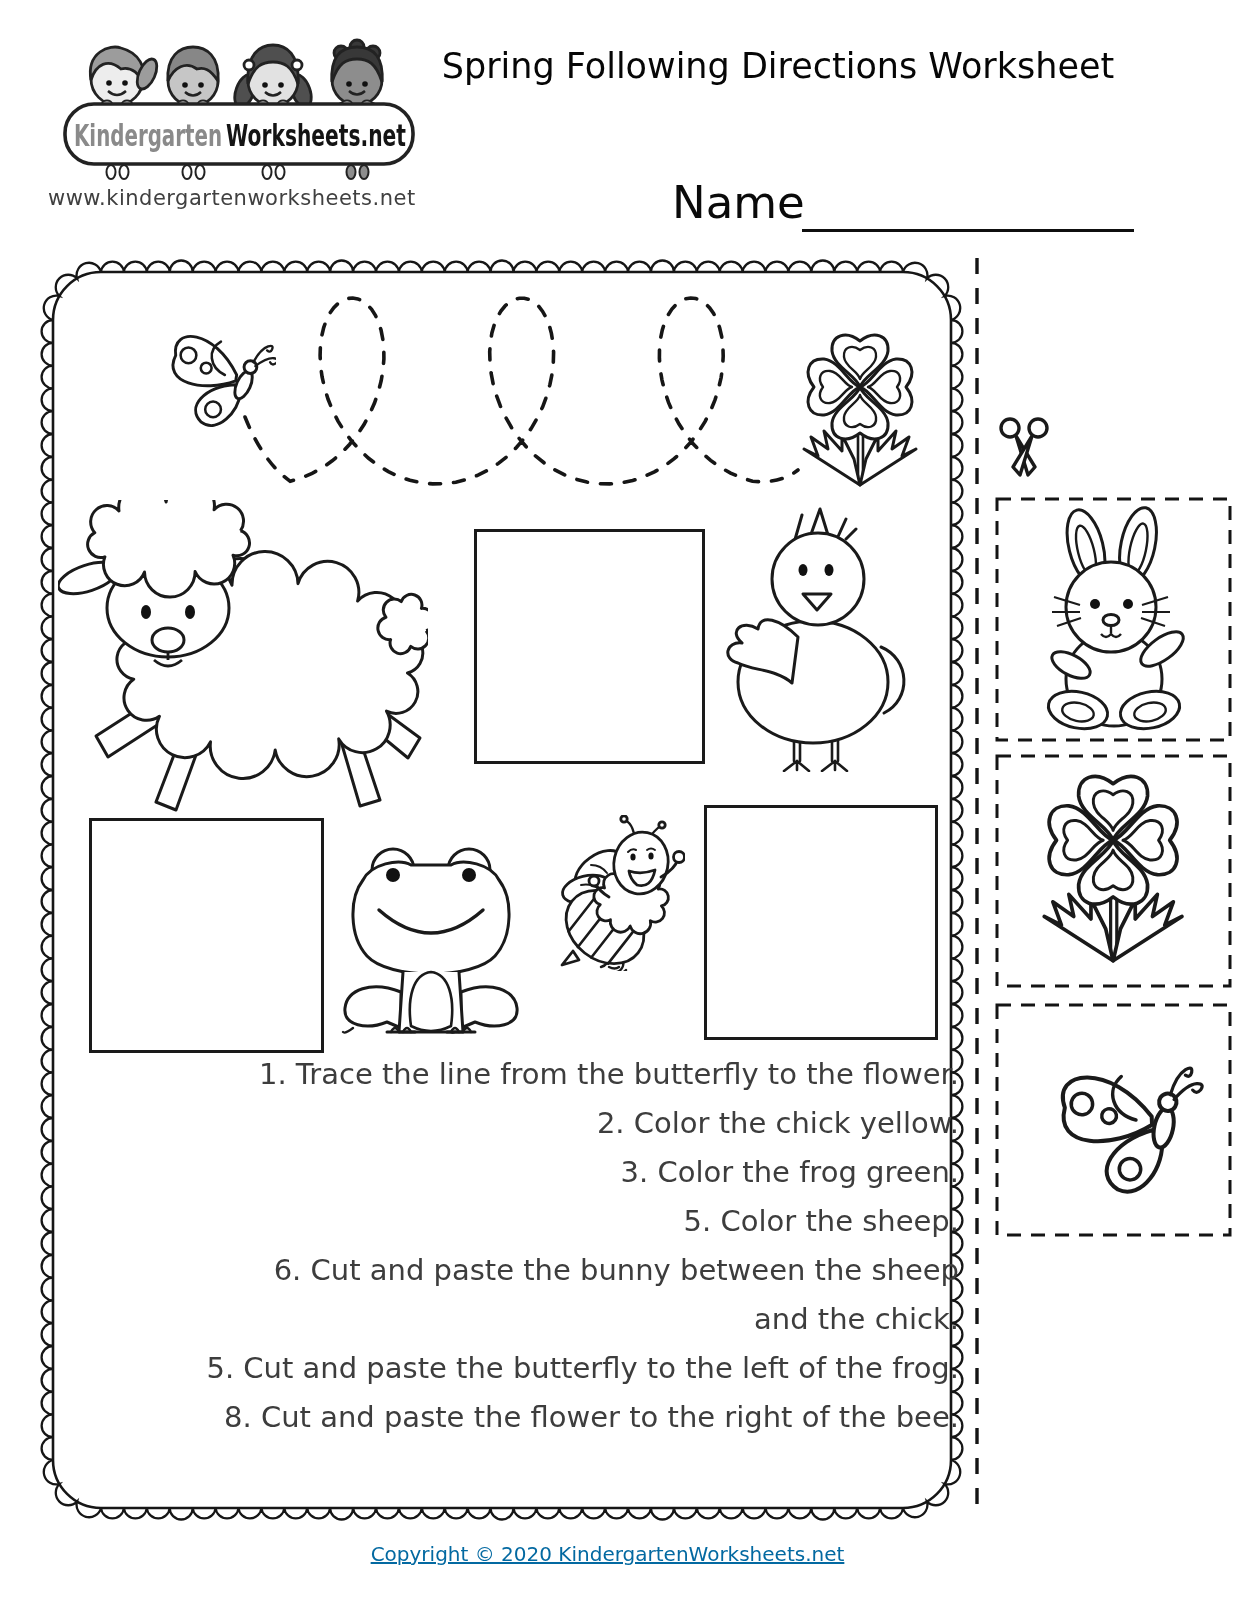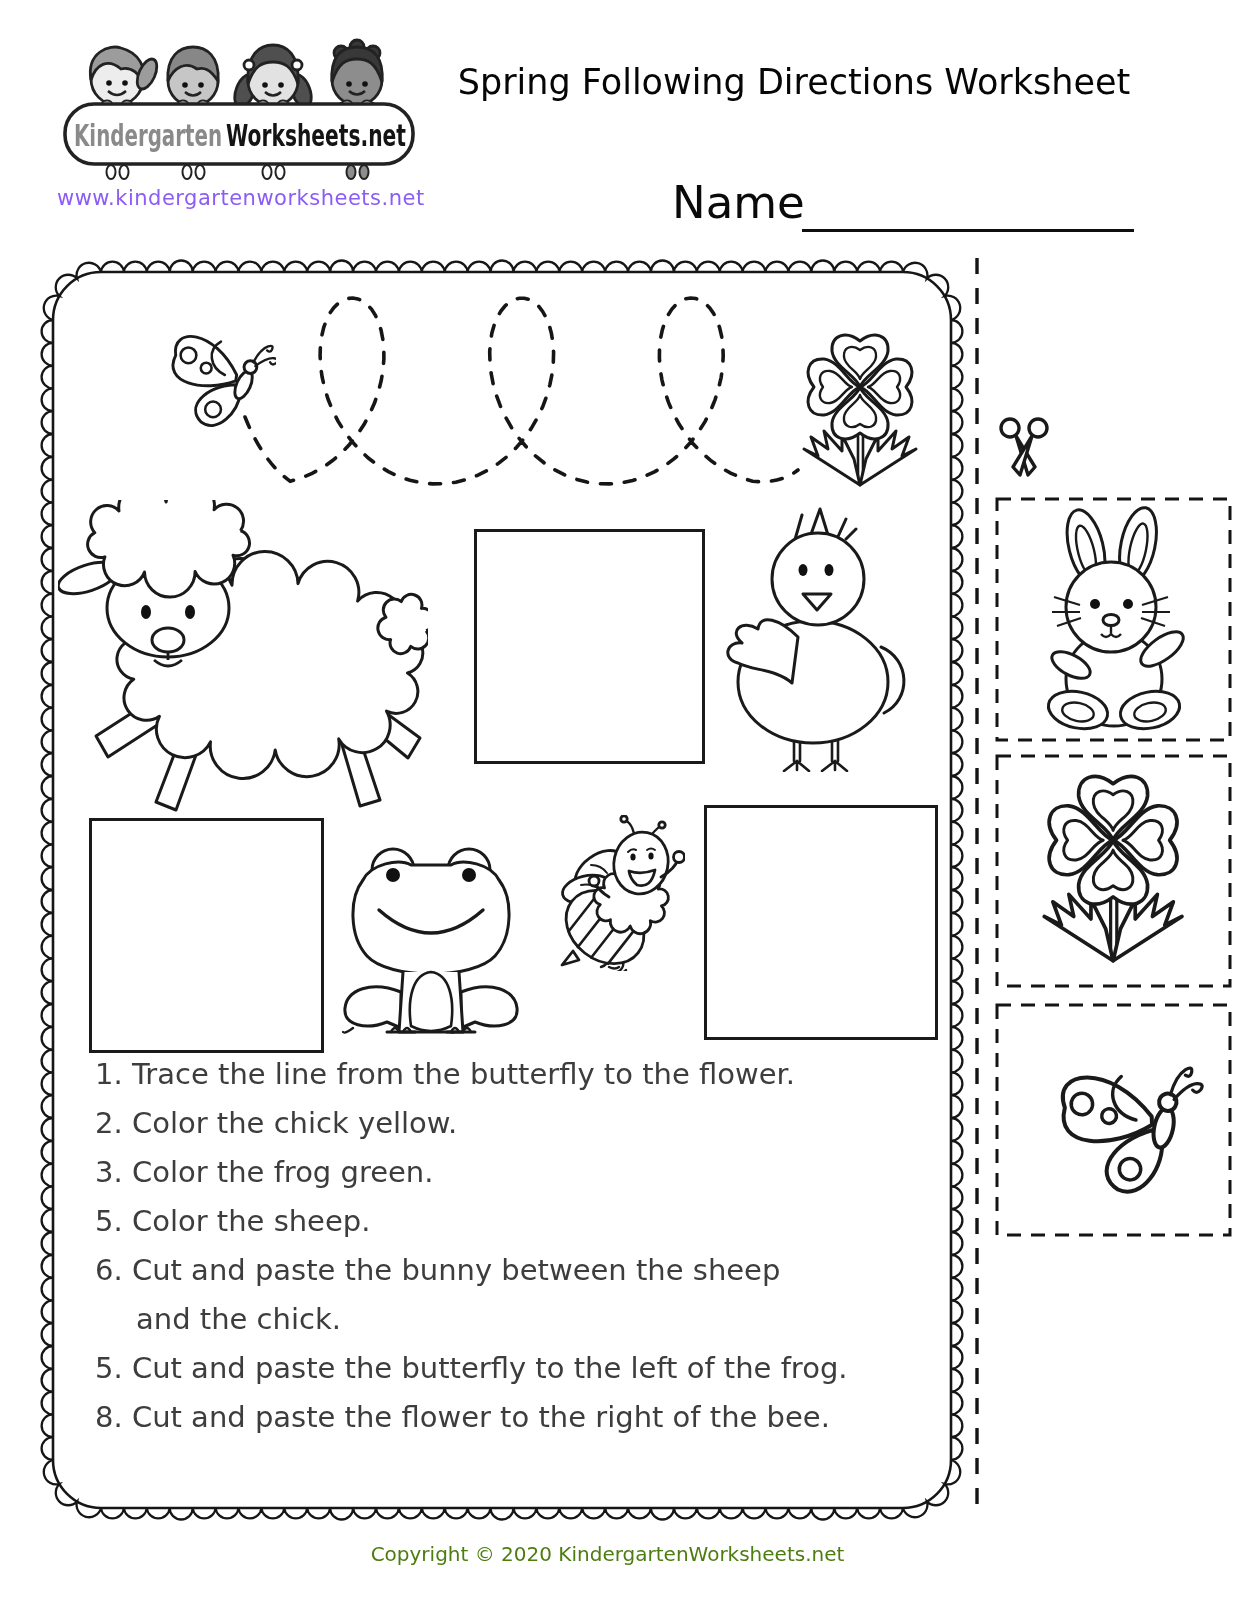--- a/index.html
+++ b/index.html
@@ -1,35 +1,35 @@
 <!DOCTYPE html>
 <html><head>
 <meta charset="utf-8">
 <style>
   html,body{margin:0;padding:0;background:#fff;}
   .page{position:relative;width:1250px;height:1618px;background:#ffffff;overflow:hidden;
         font-family:"DejaVu Sans","Liberation Sans",sans-serif;color:#1a1a1a;}
   .abs{position:absolute;}
   
-  .title{position:absolute;left:392px;top:46px;width:772px;margin:16px;text-align:center;
+  .title{position:absolute;left:392px;top:46px;width:772px;margin:0;text-align:center;
          font-size:35px;font-weight:500;color:#060606;letter-spacing:0px;}
-  .site-url{position:absolute;left:57px;top:186px;font-size:21px;color:#8b5cf6;letter-spacing:.5px;}
+  .site-url{position:absolute;left:48px;top:186px;font-size:21px;color:#404040;letter-spacing:.5px;}
   .name-label{position:absolute;left:672px;top:176px;font-size:45px;color:#0a0a0a;}
   .name-line{position:absolute;left:802px;top:229px;width:332px;height:3px;background:#0f0f0f;}
   
   .panel{position:absolute;left:53px;top:272px;width:898px;height:1236px;}
   .panel > *{position:absolute;}
   .sq{border:3px solid #1a1a1a;background:#fff;box-sizing:border-box;}
-  .instructions{left:42px;top:782px;width:872px;}
+  .instructions{left:34px;top:782px;width:872px;text-align:right;}
   .iline{font-size:29px;color:#3d3d3d;height:49px;line-height:40px;white-space:nowrap;}
   .iline.cont{padding-left:41px;}
   
   .cutbox{position:absolute;}
   .footer{position:absolute;left:0;top:1540px;width:1215px;text-align:center;
-          font-size:20px;color:#4d7c0f;line-height:29px;}
+          font-size:20px;color:#0369a1;line-height:29px;text-decoration:underline;}
   svg{display:block;}
   svg *{vector-effect:none;}
 </style>
 </head>
 <body>
 
 <svg width="0" height="0" style="position:absolute">
 <defs>
   <g id="sym-butterfly" stroke="#1a1a1a" stroke-width="3" fill="#fff" stroke-linecap="round" stroke-linejoin="round">
     <path d="M80 64 C 58 18, 14 14, 18 44 C 4 72, 46 82, 79 70 Z"></path>

